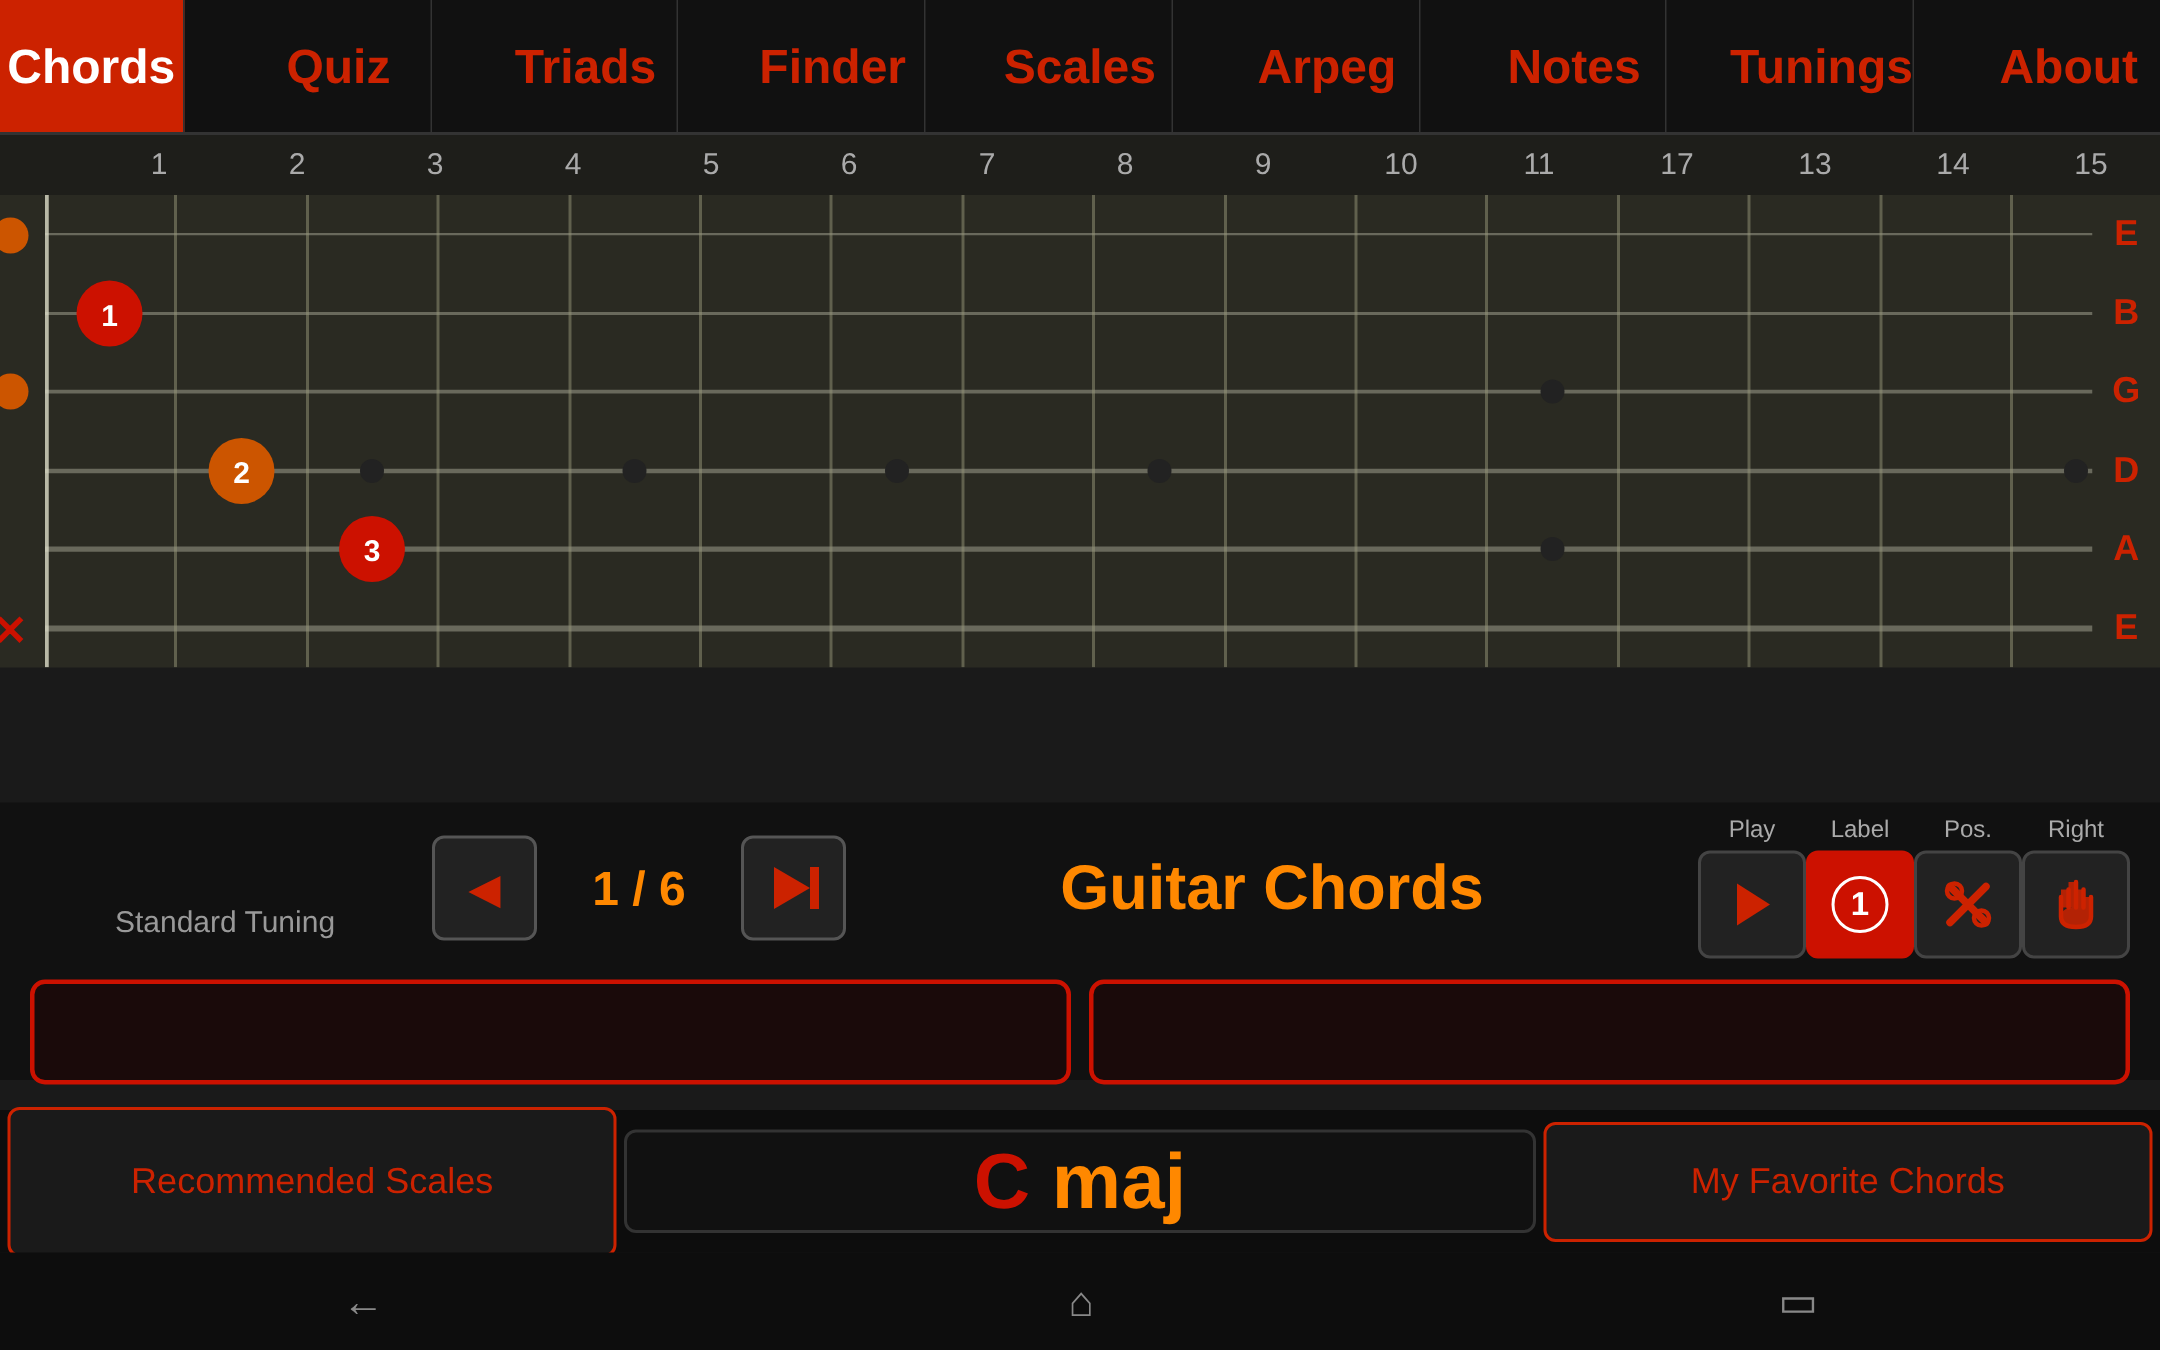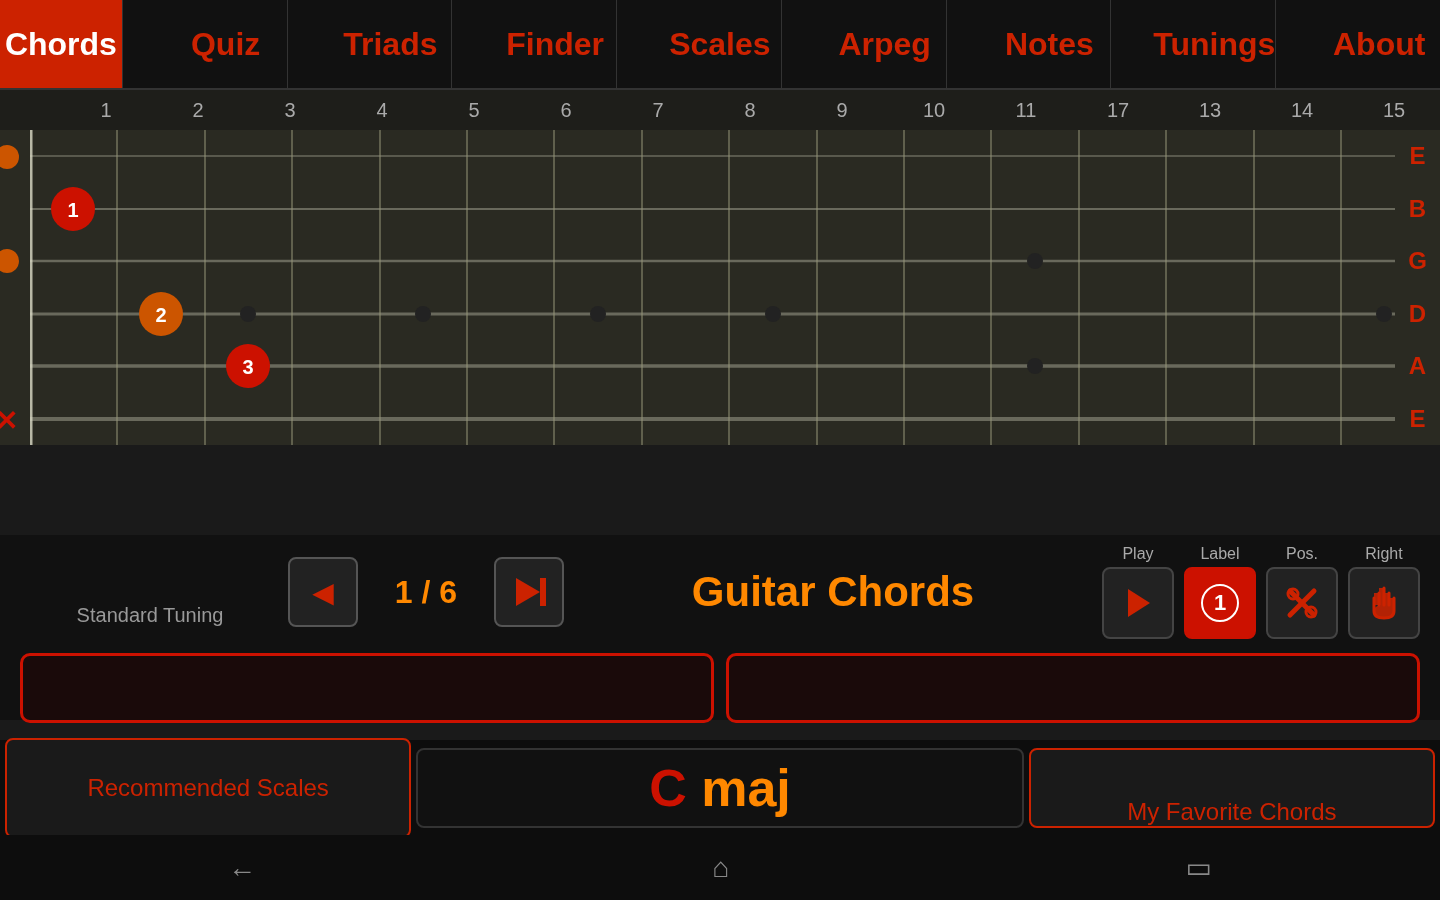--- a/index.html
+++ b/index.html
@@ -125,21 +125,20 @@
     #chord-title {
       flex: 1;
       text-align: center;
       font-size: 42px;
       font-weight: bold;
       color: #ff8800;
     }
 
     #right-buttons {
       display: flex;
-      gap: 10px;
       flex: 0 0 auto;
     }
 
     .ctrl-icon-group {
       display: flex;
       flex-direction: column;
       align-items: center;
       gap: 4px;
     }
     .ctrl-icon-label {
@@ -250,21 +249,21 @@
       color: #cc2200;
       font-size: 24px;
       display: flex;
       align-items: center;
       justify-content: center;
       cursor: pointer;
     }
 
     #chord-key-display {
       flex: 1.5;
-      height: 80px;
+      height: 69px;
       background: #111;
       border: 2px solid #333;
       border-radius: 8px;
       display: flex;
       align-items: center;
       justify-content: center;
     }
 
     #chord-key-text {
       font-size: 52px;
@@ -275,21 +274,21 @@
 
     #my-favorites-btn {
       flex: 1;
       height: 80px;
       background: #1a1a1a;
       border: 2px solid #cc2200;
       border-radius: 8px;
       color: #cc2200;
       font-size: 24px;
       display: flex;
-      align-items: flex-end;
+      align-items: center;
       justify-content: center;
       cursor: pointer;
     }
 
     
     #android-nav {
       position: absolute;
       bottom: 0;
       left: 0;
       right: 0;

